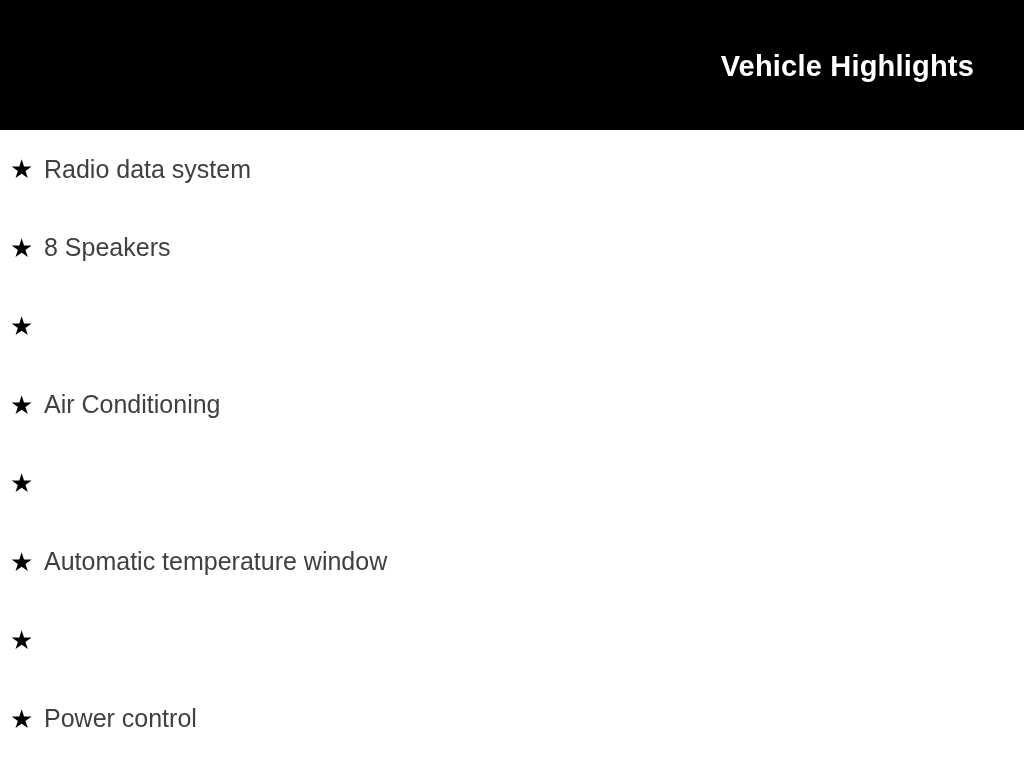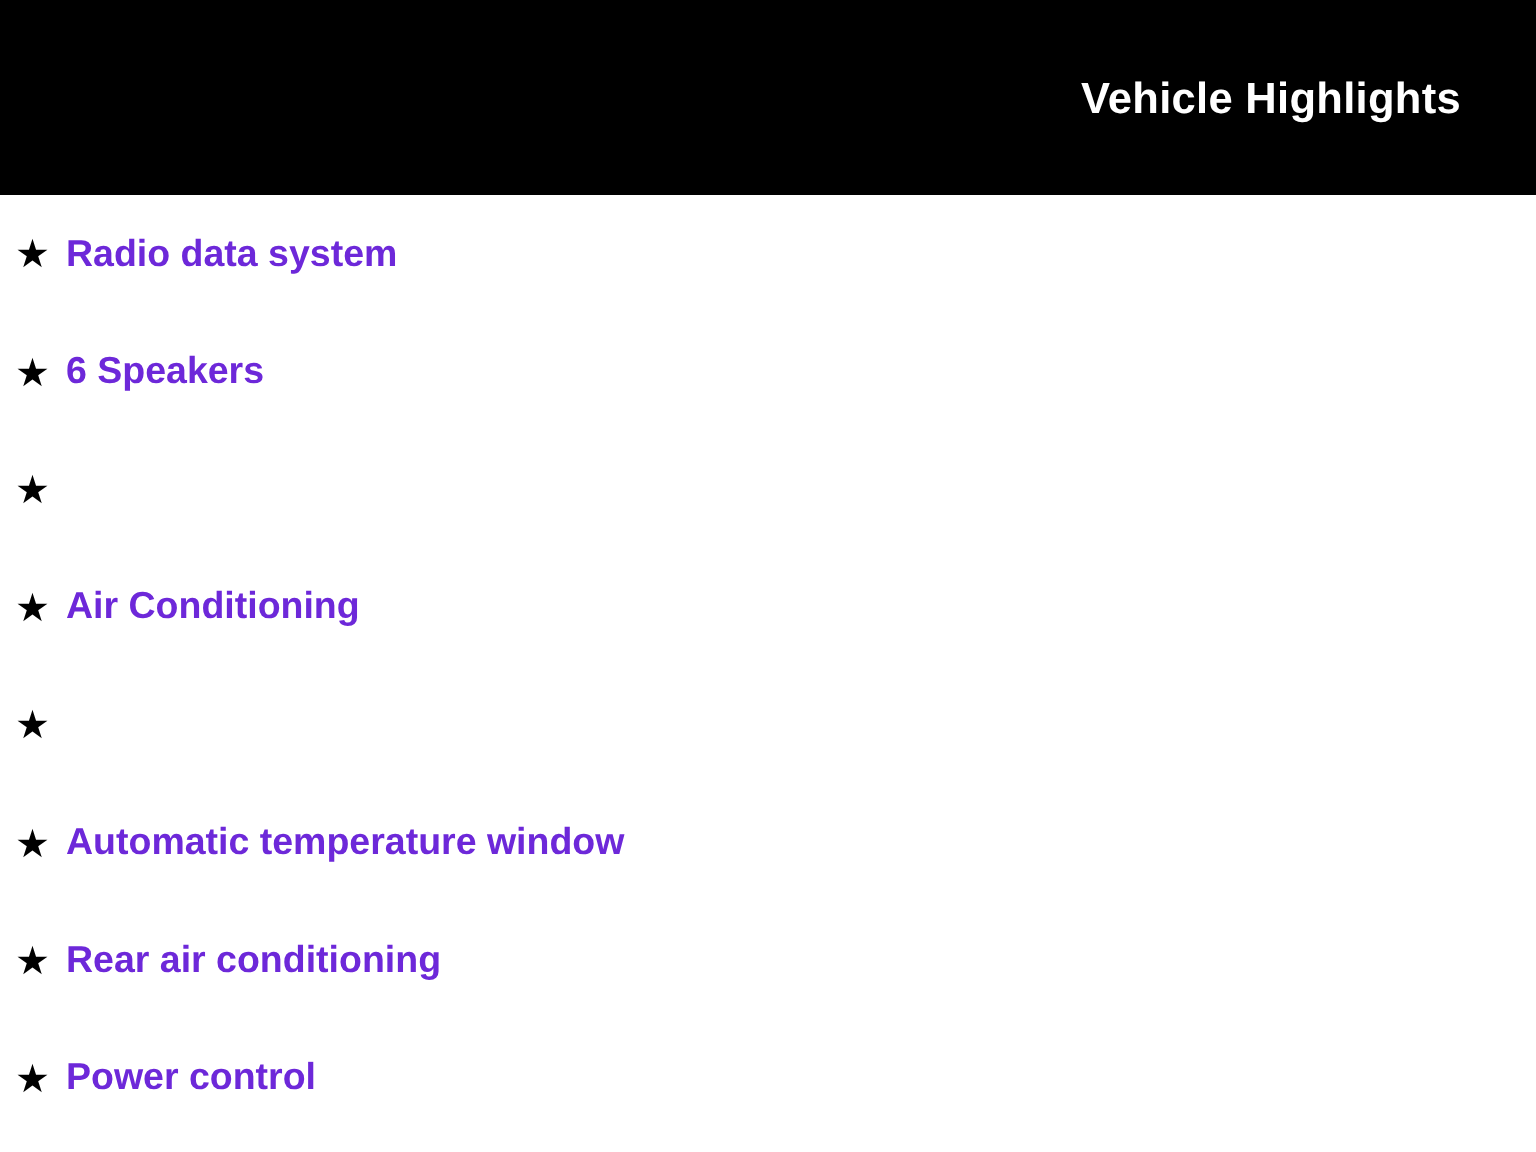--- a/index.html
+++ b/index.html
@@ -51,22 +51,22 @@
   .feature-bullet {
     width: 34px;
     font-size: 26px;
     line-height: 1;
     color: #000000;
     text-align: left;
     flex: 0 0 auto;
   }
   .feature-label {
     font-size: 25px;
-    font-weight: bold;
-    color: #6d28d9;
+    font-weight: normal;
+    color: #404040;
     white-space: nowrap;
   }
 </style>
 </head>
 <body>
 
 <div id="page">
 
   <div id="header-bar">
     <div id="header-title">Vehicle Highlights</div>
@@ -74,21 +74,21 @@
 
   <div id="features-list">
 
     <div class="feature-row">
       <span class="feature-bullet">★</span>
       <span class="feature-label">Radio data system</span>
     </div>
 
     <div class="feature-row">
       <span class="feature-bullet">★</span>
-      <span class="feature-label">6 Speakers</span>
+      <span class="feature-label">8 Speakers</span>
     </div>
 
     <div class="feature-row">
       <span class="feature-bullet">★</span>
     </div>
 
     <div class="feature-row">
       <span class="feature-bullet">★</span>
       <span class="feature-label">Air Conditioning</span>
     </div>
@@ -97,21 +97,20 @@
       <span class="feature-bullet">★</span>
     </div>
 
     <div class="feature-row">
       <span class="feature-bullet">★</span>
       <span class="feature-label">Automatic temperature window</span>
     </div>
 
     <div class="feature-row">
       <span class="feature-bullet">★</span>
-      <span class="feature-label">Rear air conditioning</span>
     </div>
 
     <div class="feature-row">
       <span class="feature-bullet">★</span>
       <span class="feature-label">Power control</span>
     </div>
 
   </div>
 </div>
 

